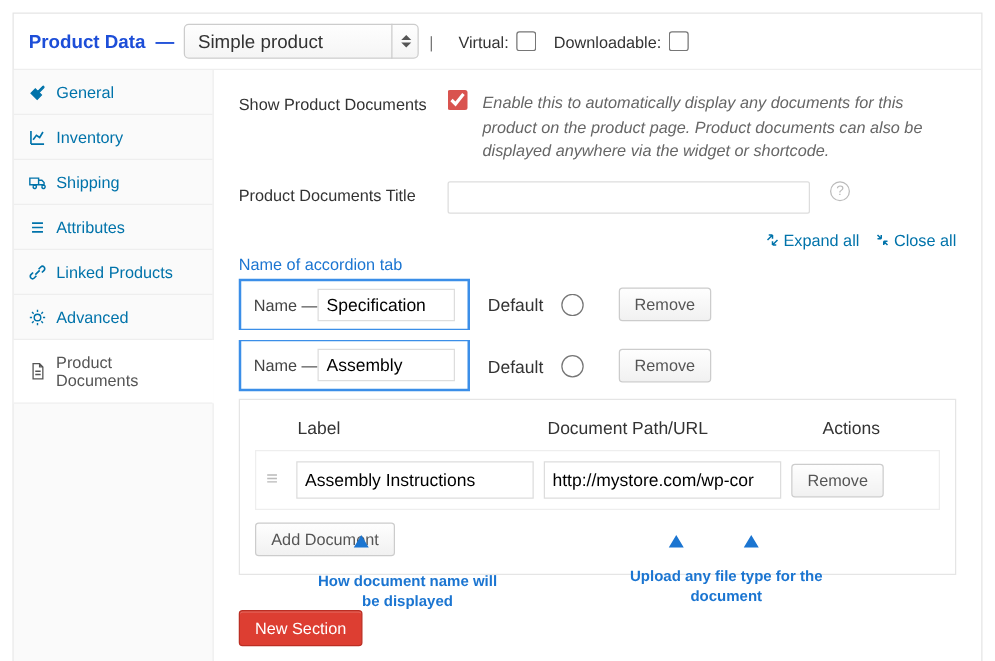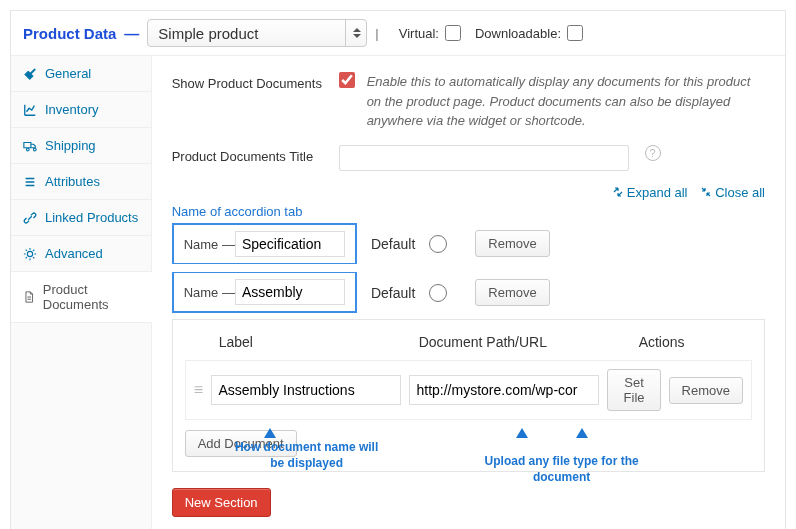--- a/index.html
+++ b/index.html
@@ -1,21 +1,21 @@
 <!DOCTYPE html>
 <html><head>
 <meta charset="utf-8">
 <style>
 * { box-sizing: border-box; margin: 0; padding: 0; }
 body { font-family: -apple-system, "Helvetica Neue", Arial, sans-serif; font-size: 13px; color: #444; background: #fff; padding: 10px; }
 .panel { border: 1px solid #e5e5e5; width: 776px; }
 .panel-header { display: flex; align-items: center; padding: 8px 12px; border-bottom: 1px solid #eee; gap: 8px; }
 .panel-title { font-size: 15px; font-weight: bold; color: #1d4ed8; }
 .select-wrap { position: relative; display: inline-block; }
-.select-wrap select { appearance: none; -webkit-appearance: none; background: linear-gradient(#fefefe,#f5f5f5); border: 1px solid #ccc; border-radius: 4px; padding: 4px 40px 4px 10px; font-size: 15px; color: #333; height: 28px; width: 220px; }
+.select-wrap select { appearance: none; -webkit-appearance: none; background: linear-gradient(#fefefe,#f5f5f5); border: 1px solid #ccc; border-radius: 4px; padding: 4px 40px 4px 10px; font-size: 15px; color: #333; height: 28px; width: 188px; }
 .select-arrows { position: absolute; right: 0; top: 0; bottom: 0; width: 22px; border-left: 1px solid #ccc; display: flex; flex-direction: column; justify-content: center; align-items: center; pointer-events: none; }
 .select-arrows::before { content: ""; border-left: 4px solid transparent; border-right: 4px solid transparent; border-bottom: 4px solid #555; margin-bottom: 2px; }
 .select-arrows::after { content: ""; border-left: 4px solid transparent; border-right: 4px solid transparent; border-top: 4px solid #555; }
 .sep { color: #777; }
 .header-opts { display: flex; align-items: center; gap: 6px; font-size: 13px; color: #333; margin-left: 12px; }
 .checkbox { width: 16px; height: 16px; }
 .panel-body { display: flex; }
 .tabs { width: 160px; background: #fafafa; border-right: 1px solid #eee; }
 .tabs li { list-style: none; border-bottom: 1px solid #eee; }
 .tabs a { display: flex; align-items: center; gap: 8px; padding: 10px 12px; color: #0073aa; text-decoration: none; font-size: 13px; }
@@ -30,21 +30,21 @@
 .desc { font-style: italic; color: #666; font-size: 13px; flex: 1; line-height: 1.5; }
 .chk-red { accent-color: #d9534f; width:16px; height:16px; }
 .expand-row { text-align: right; margin: 10px 0 4px; font-size: 13px; }
 .expand-row a { color: #0073aa; text-decoration: none; margin-left: 10px; display: inline-flex; align-items: center; gap: 4px; }
 .annot { color: #1b75d1; font-weight: normal; font-size: 13px; }
 .acc-box { border: 1px solid #ddd; padding: 6px 10px; display: flex; align-items: center; gap: 0; background: #fff; }
 .acc-box input { border: 1px solid #ddd; padding: 3px 6px; font-size: 14px; width: 110px; height: 26px; }
 .default-label { font-size: 14px; color: #333; }
 .radio { width: 18px; height: 18px; }
 .btn { background: linear-gradient(#fefefe,#f1f1f1); border: 1px solid #ccc; border-radius: 3px; padding: 5px 12px; font-size: 13px; color: #555; cursor: pointer; }
-.btn-red { background: #dd3e32; border: 1px solid #bb2e23; box-shadow: inset 0 1px 0 rgba(255,255,255,.25); color: #fff; border-radius: 3px; padding: 6px 12px; font-size: 13px; cursor: pointer; margin-top: 16px; }
+.btn-red { background: #dd3e32; border: 1px solid #bb2e23; box-shadow: inset 0 1px 0 rgba(255,255,255,.25); color: #fff; border-radius: 3px; padding: 6px 12px; font-size: 13px; cursor: pointer; margin-top: 28px; }
 .doc-section { border: 1px solid #e5e5e5; margin-top: 6px; padding: 10px 12px 14px 12px; }
 .doc-header { display: flex; font-size: 14px; color: #333; padding: 4px 0 10px 34px; }
 .doc-header .col-label { width: 200px; }
 .doc-header .col-path { width: 220px; }
 .doc-header .col-actions { }
 .doc-row { display: flex; align-items: center; gap: 8px; border: 1px solid #eee; padding: 8px; }
 .drag-handle { color: #bbb; cursor: grab; font-size: 16px; width: 16px; }
 .doc-row input[type=text] { border: 1px solid #ddd; padding: 4px 6px; font-size: 14px; height: 30px; }
 .doc-row .label-input { width: 190px; }
 .doc-row .path-input { width: 190px; }
@@ -194,32 +194,31 @@
         <div class="doc-section">
           <div class="doc-header">
             <span class="col-label">Label</span>
             <span class="col-path">Document Path/URL</span>
             <span class="col-actions">Actions</span>
           </div>
           <div class="doc-row">
             <span class="drag-handle">≡</span>
             <input type="text" class="label-input" value="Assembly Instructions" style="">
             <input type="text" class="path-input" value="http://mystore.com/wp-cor" style="">
-            <button class="btn">Set File</button>
             <button class="btn">Remove</button>
           </div>
           <button class="btn add-doc">Add Document</button>
         </div>
       </div>
 
       
       <svg class="arrow-svg" style="left:108px; top:372px;" width="20" height="26">
         <path d="M10 26 L10 6 M10 0 L4 10 L16 10 Z" fill="#1b75d1"></path>
       </svg>
-      <div class="callout" style="left:80px; top:384px; width:150px;">How document name will be displayed</div>
+      <div class="callout" style="left:80px; top:402px; width:150px;">How document name will be displayed</div>
 
       <svg class="arrow-svg" style="left:360px; top:372px;" width="20" height="26">
         <path d="M10 26 L10 6 M10 0 L4 10 L16 10 Z" fill="#1b75d1"></path>
       </svg>
       <svg class="arrow-svg" style="left:420px; top:372px;" width="20" height="26">
         <path d="M10 26 L10 6 M10 0 L4 10 L16 10 Z" fill="#1b75d1"></path>
       </svg>
       <div class="callout" style="left:330px; top:398px; width:160px;">Upload any file type for the document</div>
 
       <button class="btn-red">New Section</button>

